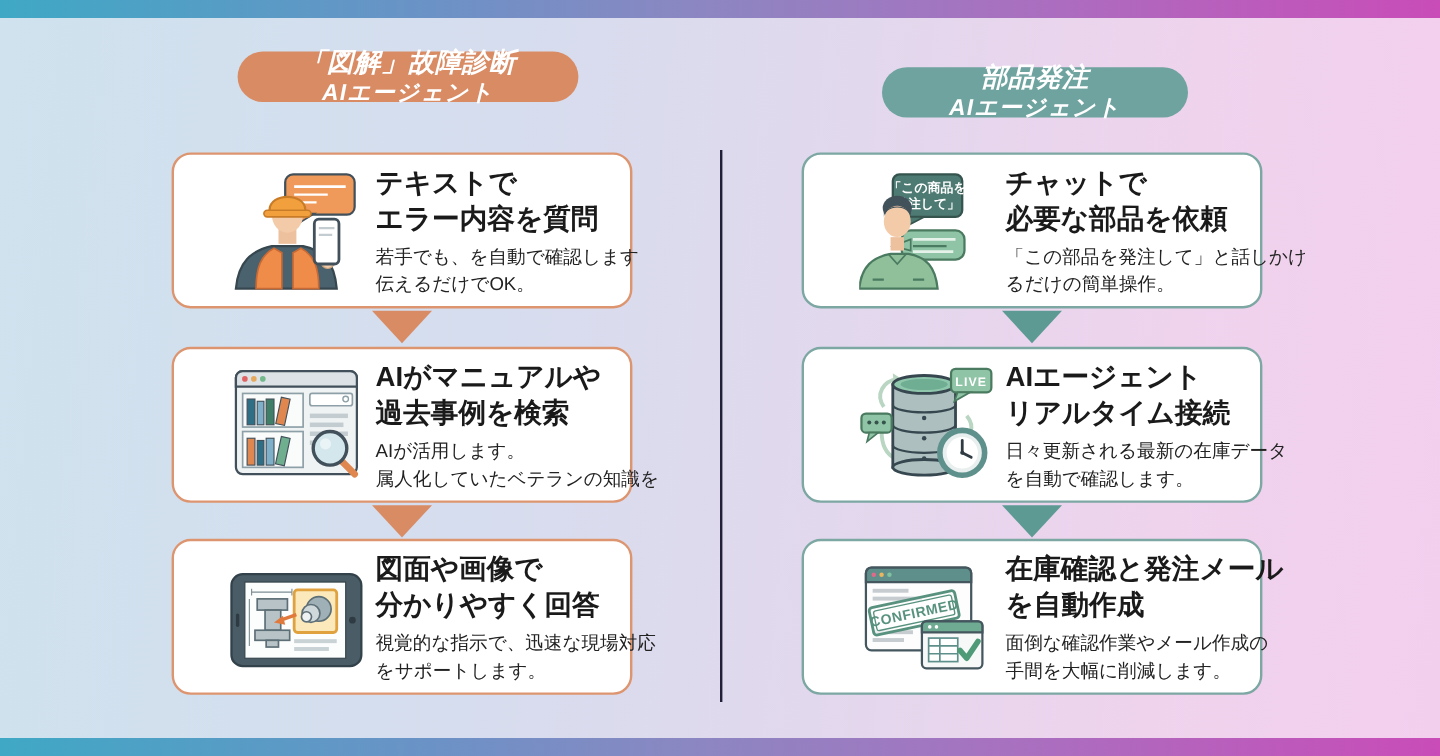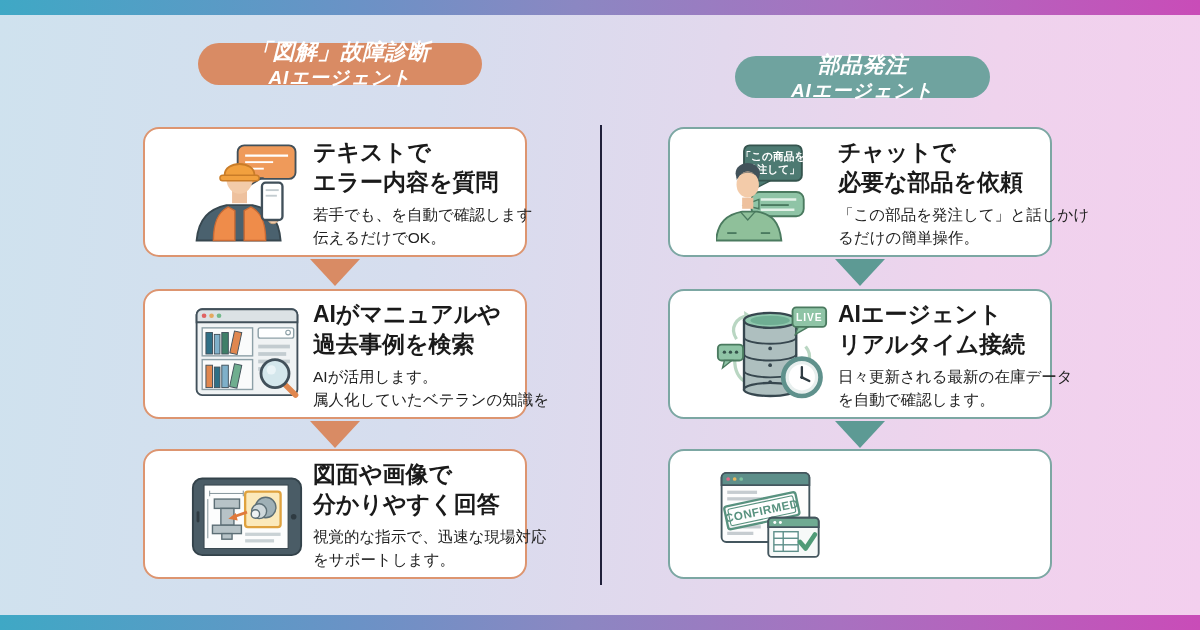--- a/index.html
+++ b/index.html
@@ -285,14 +285,24 @@
         <path d="M56 60 a4 4 0 0 1 4 -4 L106 56 a4 4 0 0 1 4 4 L110 66 L56 66 Z" fill="#6faa92" stroke="#44565e" stroke-width="2"></path>
         <circle cx="63" cy="61" r="1.6" fill="#fff"></circle>
           <circle cx="69" cy="61" r="1.6" fill="#fff"></circle>
         <rect x="62" y="71" width="26" height="21" fill="#fff" stroke="#5e8f8a" stroke-width="1.5"></rect>
         <line x1="62" y1="78" x2="88" y2="78" stroke="#5e8f8a" stroke-width="1.5"></line>
         <line x1="62" y1="85" x2="88" y2="85" stroke="#5e8f8a" stroke-width="1.5"></line>
         <line x1="72" y1="71" x2="72" y2="92" stroke="#5e8f8a" stroke-width="1.5"></line>
         <path d="M90 82 L96 89 L106 74" fill="none" stroke="#4f9b77" stroke-width="5" stroke-linecap="round" stroke-linejoin="round"></path>
       </svg>
     </div>
+    <div class="texts">
+      <div class="title">
+        <div>在庫確認と発注メール</div>
+        <div>を自動作成</div>
+      </div>
+      <div class="bodytext">
+        <div>面倒な確認作業やメール作成の</div>
+        <div>手間を大幅に削減します。</div>
+      </div>
+    </div>
   </div>
 </div>
 
 </body></html>

